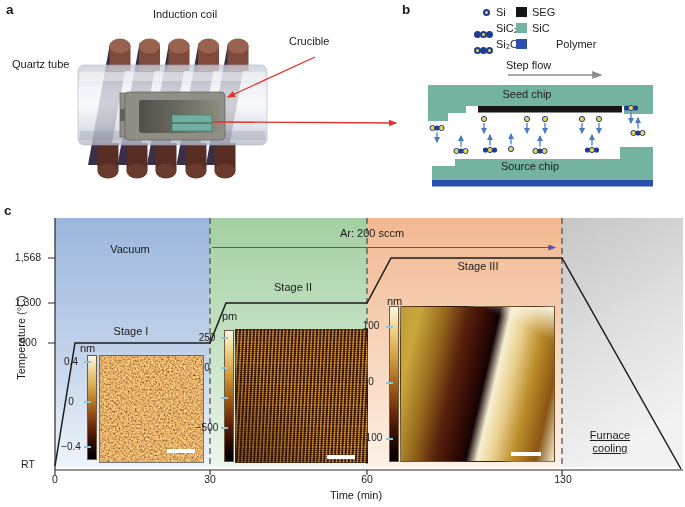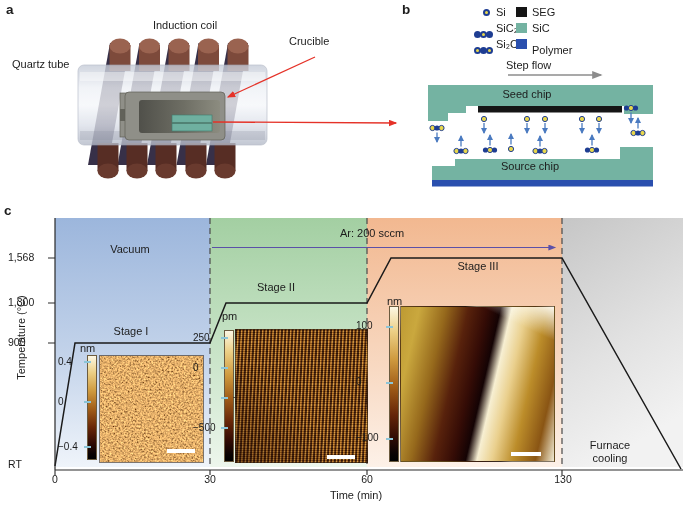--- a/index.html
+++ b/index.html
@@ -1,20 +1,20 @@
 <!DOCTYPE html>
 <html><head>
 <meta charset="utf-8">
 <style>
   html,body{margin:0;padding:0;background:#fff;}
   .figure{position:relative;width:685px;height:507px;background:#fff;overflow:hidden;
           font-family:"Liberation Sans","DejaVu Sans",sans-serif;color:#1c1c1c;}
   .t{position:absolute;color:#1c1c1c;font-size:11px;line-height:13px;white-space:nowrap;}
   .tc{text-align:center;}
-  .tr{text-align:left;}
+  .tr{text-align:center;}
   .panel-letter{font-weight:bold;font-size:13.5px;}
   .tick{font-size:10.5px;}
   .itick{font-size:10px;line-height:10px;}
   .iunit{font-size:11px;line-height:10px;}
   svg{position:absolute;display:block;}
   .cbar{position:absolute;width:10px;border:1px solid #6b5b3f;box-sizing:border-box;
         background:linear-gradient(180deg,#fcf7e4 0%,#eccf85 16%,#cf9a3e 34%,#a05c18 52%,#662508 70%,#330c04 84%,#0a0202 95%,#000 100%);}
   .ctick{position:absolute;width:7px;height:2px;background:#8cc5d8;}
   .afm{position:absolute;border:1px solid rgba(50,35,20,.6);box-sizing:border-box;overflow:hidden;}
   .scalebar{position:absolute;height:4px;background:#fff;}
@@ -157,21 +157,21 @@
     <g>
       <rect x="80" y="68" width="12" height="44" fill="#8f8f88" stroke="#5e5e56" stroke-width="0.7"></rect>
       <rect x="80" y="84" width="9" height="12" fill="#62625a"></rect>
       <rect x="85" y="67" width="100" height="48" rx="4" fill="#8f8f88" stroke="#5e5e56" stroke-width="0.7"></rect>
       <rect x="99" y="75" width="81" height="33" rx="3" fill="url(#cavity)"></rect>
       <rect x="132" y="90" width="40" height="7.5" fill="#6fb0a0" stroke="#3f7a6c" stroke-width="0.6"></rect>
       <rect x="132" y="98.5" width="40" height="7.5" fill="#6fb0a0" stroke="#3f7a6c" stroke-width="0.6"></rect>
     </g>
   </svg>
 
-  <div class="t tc" style="left:123px;top:19px;width:124px;text-align:center;">Induction coil</div>
+  <div class="t tc" style="left:123px;top:8px;width:124px;text-align:center;">Induction coil</div>
   <div class="t" style="left:12px;top:58px;">Quartz tube</div>
   <div class="t" style="left:289px;top:35px;">Crucible</div>
 
   <svg style="left:0;top:0;" width="685" height="200">
     <line x1="315" y1="57" x2="228" y2="97" stroke="#e53228" stroke-width="1.3" marker-end="url(#mred)"></line>
     <line x1="213" y1="122" x2="396" y2="123" stroke="#e53228" stroke-width="1.3" marker-end="url(#mred)"></line>
   </svg>
 
   <div class="t panel-letter" style="left:402px;top:3px;">b</div>
 
@@ -182,21 +182,21 @@
   <div class="t" style="left:496px;top:22px;">SiC₂</div>
 
   <span class="molrow" style="left:474px;top:41px;"><span class="dot dot-si"></span><span class="dot dot-c"></span><span class="dot dot-si"></span></span>
   <div class="t" style="left:496px;top:38px;">Si₂C</div>
 
   <span class="sq" style="left:516px;top:7px;background:#151515;"></span>
   <div class="t" style="left:532px;top:6px;">SEG</div>
   <span class="sq" style="left:516px;top:23px;background:#74b3a2;"></span>
   <div class="t" style="left:532px;top:22px;">SiC</div>
   <span class="sq" style="left:516px;top:39px;background:#2a4fae;"></span>
-  <div class="t" style="left:532px;top:38px;margin-top:6px;">Polymer</div>
+  <div class="t" style="left:556px;top:38px;">Polymer</div>
 
   <svg style="left:425px;top:60px;" width="235" height="130" viewBox="0 0 235 130">
     <line x1="83" y1="15" x2="176" y2="15" stroke="#8c8c8c" stroke-width="1.6" marker-end="url(#mgrey)"></line>
     <path d="M3,25 H228 V54 H199 V46 H41 V53 H23 V61 H3 Z" fill="#74b3a2"></path>
     <rect x="53" y="46" width="144" height="6.5" fill="#151515"></rect>
     <path d="M7,106 H30 V99 H195 V87 H228 V120 H7 Z" fill="#74b3a2"></path>
     <rect x="7" y="120" width="221" height="6.5" fill="#2a4fae"></rect>
 
     <g stroke-width="1.3">
       <g>
@@ -301,23 +301,23 @@
   <div class="t tc tick" style="left:190px;top:473px;width:40px;">30</div>
   <div class="t tc tick" style="left:347px;top:473px;width:40px;">60</div>
   <div class="t tc tick" style="left:543px;top:473px;width:40px;">130</div>
   <div class="t tc" style="left:298px;top:489px;width:116px;">Time (min)</div>
 
   <div class="t tc" style="left:70px;top:243px;width:120px;">
     <div>Vacuum</div>
   </div>
   <div class="t tc" style="left:312px;top:227px;width:120px;">Ar: 200 sccm</div>
   <div class="t tc" style="left:81px;top:325px;width:100px;">Stage I</div>
-  <div class="t tc" style="left:226px;top:281px;width:100px;">Stage II</div>
+  <div class="t tc" style="left:243px;top:281px;width:100px;">Stage II</div>
   <div class="t tc" style="left:428px;top:260px;width:100px;">Stage III</div>
-  <div class="t tc" style="left:562px;top:439px;width:96px;">
+  <div class="t tc" style="left:562px;top:429px;width:96px;text-decoration:underline;">
     <div>Furnace</div>
     <div>cooling</div>
   </div>
 
   <div class="t iunit" style="left:80px;top:343px;">nm</div>
   <div class="cbar" style="left:87px;top:355px;height:105px;"></div>
   <div class="t tr itick" style="left:58px;top:357px;width:26px;">0.4</div>
   <div class="t tr itick" style="left:58px;top:397px;width:26px;">0</div>
   <div class="t tr itick" style="left:58px;top:442px;width:26px;">−0.4</div>
   <div class="ctick" style="left:84px;top:361px;"></div>

